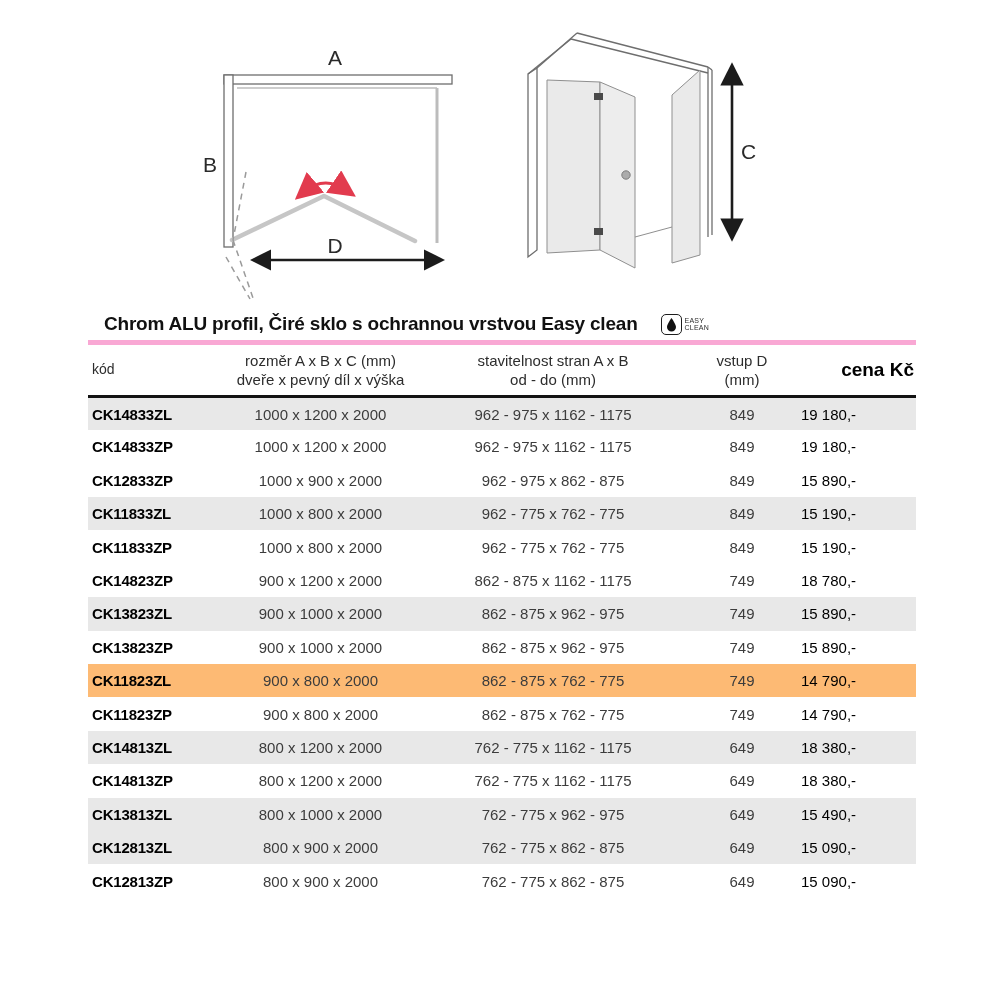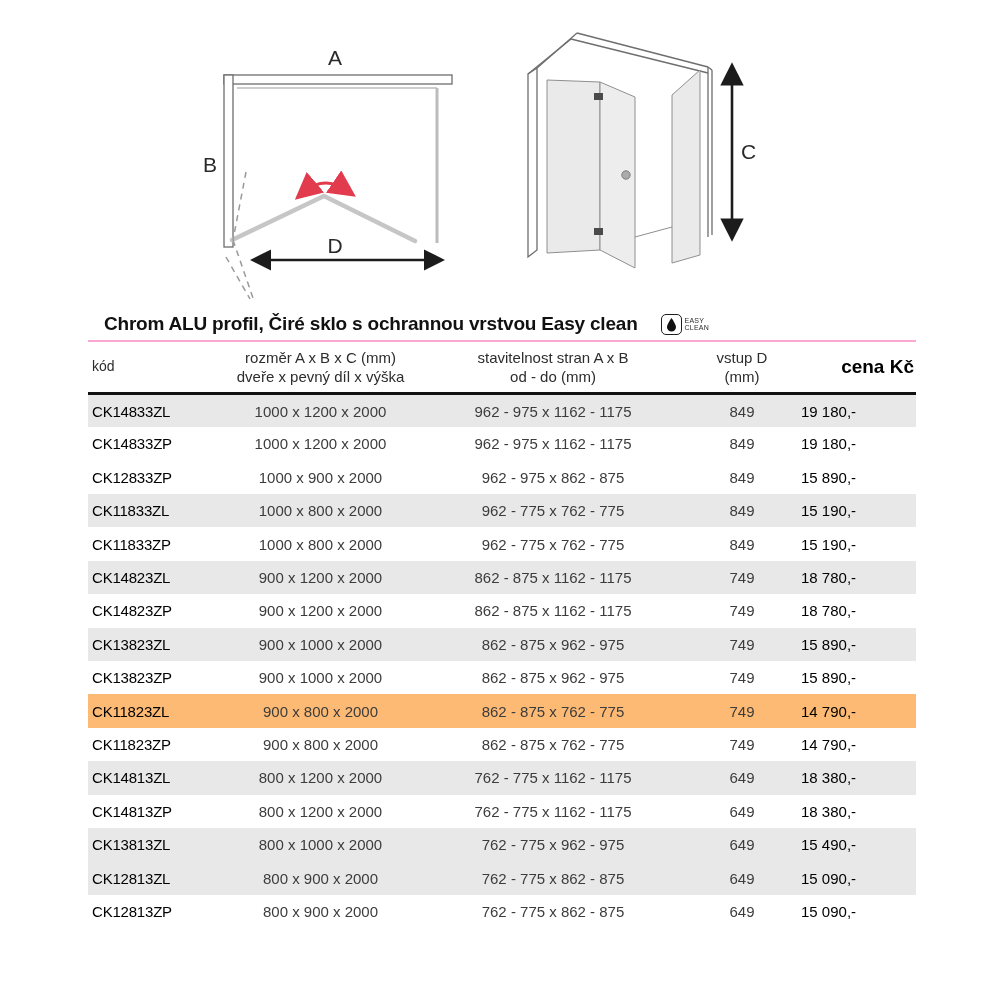--- a/index.html
+++ b/index.html
@@ -16,30 +16,30 @@
   .title-row { position:absolute; left:90px; top:299px; display:flex; align-items:center; gap:9px; }
   .page-title { margin:14px; font-size:19px; font-weight:bold; color:#111; letter-spacing:-0.2px; }
   .badge { display:flex; align-items:center; gap:3px; }
   .badge-box { width:21px; height:21px; border:1.8px solid #1d1d1d; border-radius:5px;
                display:flex; align-items:center; justify-content:center; background:#fff; box-sizing:border-box; }
   .badge-text { display:flex; flex-direction:column; font-size:7px; line-height:7px; color:#2b2b2b; letter-spacing:0.2px; }
 
   
   .spec-table { position:absolute; left:88px; top:340px; width:828px;
                 border-collapse:collapse; table-layout:fixed; }
-  .spec-table { border-top:2px solid #f9a8d4; }
+  .spec-table { border-top:5px solid #f9a8d4; }
   .spec-table thead th {
     font-weight:normal; font-size:15px; line-height:1.28; color:#2d2d2d;
     padding:6px 0 6px; border-bottom:3px solid #121212; vertical-align:middle; text-align:center;
   }
   .spec-table thead th.h-kod  { text-align:left; padding-left:4px; font-size:14px; }
   .spec-table thead th.h-cena { text-align:right; padding-right:2px; font-weight:bold; color:#000; font-size:19px; }
   .spec-table tbody tr { height:33.4px; }
   .spec-table tbody td { font-size:15px; color:#3c3c3c; vertical-align:middle; padding:0; }
-  .spec-table td.c-kod  { font-weight:normal; color:#000; text-align:left; padding-left:4px; letter-spacing:-0.2px;margin-left:13px; }
+  .spec-table td.c-kod  { font-weight:bold; color:#000; text-align:left; padding-left:4px; letter-spacing:-0.2px;margin-left:13px; }
   .spec-table td.c-mid  { text-align:center; }
   .spec-table td.c-cena { font-weight:normal; color:#000; text-align:left; padding-right:10px; }
 </style>
 </head>
 <body>
 
 <div class="page">
 
   <svg class="diag-left" width="285" height="270" viewBox="0 0 285 270">
     <defs>
@@ -174,27 +174,20 @@
       <td class="c-mid">849</td>
       <td class="c-cena">15 190,-</td>
     </tr>
         <tr>
       <td class="c-kod">CK11833ZP</td>
       <td class="c-mid">1000 x 800 x 2000</td>
       <td class="c-mid">962 - 775 x 762 - 775</td>
       <td class="c-mid">849</td>
       <td class="c-cena">15 190,-</td>
     </tr>
-        <tr style="background: rgb(232, 232, 232);">
-      <td class="c-kod">CK14823ZL</td>
-      <td class="c-mid">900 x 1200 x 2000</td>
-      <td class="c-mid">862 - 875 x 1162 - 1175</td>
-      <td class="c-mid">749</td>
-      <td class="c-cena">18 780,-</td>
-    </tr>
         <tr>
       <td class="c-kod">CK14823ZP</td>
       <td class="c-mid">900 x 1200 x 2000</td>
       <td class="c-mid">862 - 875 x 1162 - 1175</td>
       <td class="c-mid">749</td>
       <td class="c-cena">18 780,-</td>
     </tr>
         <tr style="background: rgb(232, 232, 232);">
       <td class="c-kod">CK13823ZL</td>
       <td class="c-mid">900 x 1000 x 2000</td>

